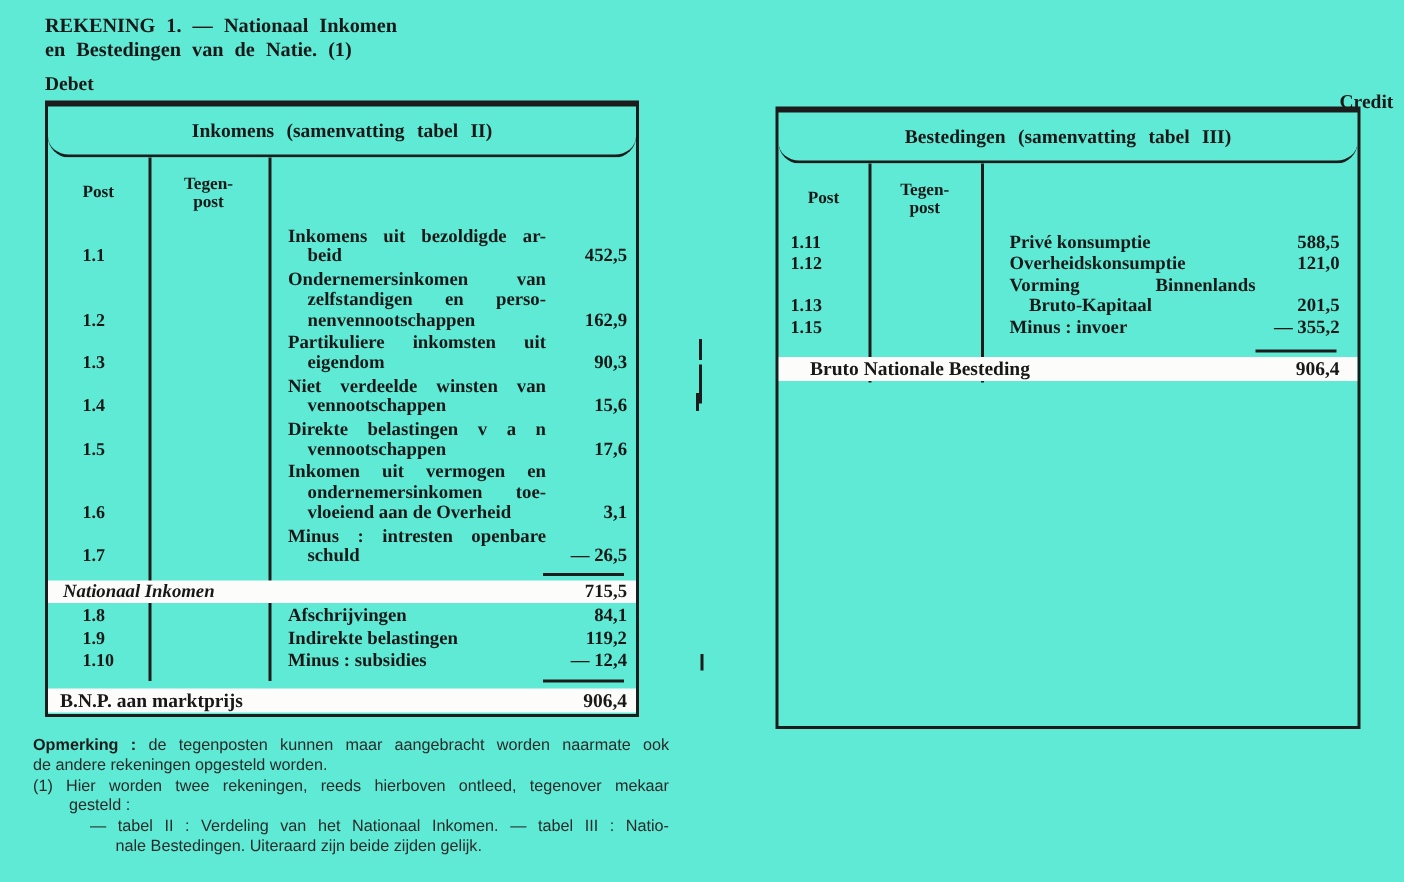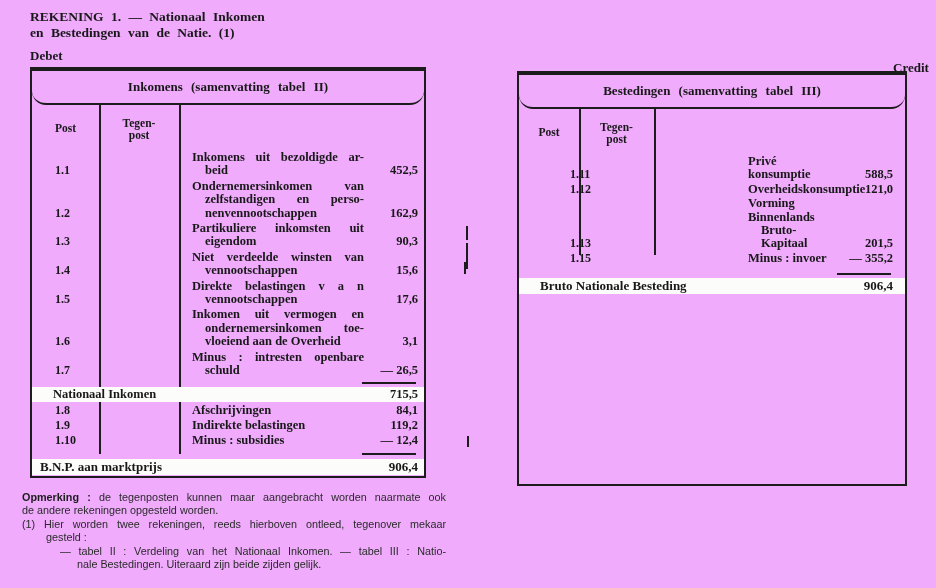--- a/index.html
+++ b/index.html
@@ -1,16 +1,16 @@
 <!DOCTYPE html>
 <html><head>
 <meta charset="utf-8">
 <style>
   html,body{margin:0;padding:0;background:#fff;}
-  .page{position:relative;width:936px;height:588px;background:#f0abfc;
+  .page{position:relative;width:936px;height:588px;background:#5eead4;
         font-family:"Liberation Serif","DejaVu Serif",serif;color:#181818;overflow:hidden;}
 
   
   .hdr{position:absolute;left:30px;top:9px;font-weight:700;font-size:13.5px;
        line-height:16px;word-spacing:4px;}
   .side-label{position:absolute;top:48px;font-weight:700;font-size:13px;}
   .debet-pos{left:30px;} .credit-pos{left:893px;margin-top:12px;}
 
   
   .acct{position:absolute;border:2px solid #1c1c1c;border-top-width:4px;
@@ -28,36 +28,36 @@
   .t-debet .ch-tegen{left:67px;width:80px;top:12px;}
   .t-credit .ch-post{left:0;width:60px;top:17px;}
   .t-credit .ch-tegen{left:60px;width:75px;top:12px;}
 
   
   .t-row{display:flex;align-items:flex-end;margin-bottom:2px;
          font-size:12.5px;font-weight:700;line-height:13.4px;}
   .t-credit .t-row{margin-bottom:1px;}
   .c-post{box-sizing:border-box;font-size:12px;}
   .t-debet .c-post{width:160px;padding-left:23px;}
-  .t-credit .c-post{width:186px;padding-left:8px;margin-left:43px;}
+  .t-credit .c-post{width:154px;padding-left:8px;}
   .c-desc{flex:1;min-width:0;}
   .dline{padding-left:0;}
   .dline.indent{padding-left:13px;}
   .dline:not(:last-child){text-align:justify;text-align-last:justify;font-family:Liberation Serif, serif;}
   .c-value{text-align:right;box-sizing:border-box;white-space:nowrap;}
   .t-debet .c-value{width:60px;padding-right:6px;}
   .t-credit .c-value{width:68px;padding-right:12px;}
 
   
   .sub-rule{width:54px;height:2px;background:#1c1c1c;margin:4px 8px 3px auto;}
   .t-credit .sub-rule{margin-top:8px;margin-right:14px;}
   .sum-row{display:flex;align-items:baseline;margin-bottom:1px;font-size:12.5px;
            font-weight:700;position:relative;background:#fcfcfa;}
   .sum-label{flex:1;}
-  .sub-label{padding-left:21px;}
+  .sub-label{padding-left:10px;font-style:italic;}
   .total-rule{width:54px;height:2px;background:#1c1c1c;margin:5px 8px 4px auto;}
   .total-row{font-size:13px;margin-top:1px;}
   .t-debet .total-label{padding-left:8px;}
   .t-credit .total-label{padding-left:21px;}
   .rows2-wrap{margin-top:2px;}
 
   
   .fnotes{position:absolute;left:22px;top:491px;width:424px;
           font-family:"Liberation Sans","DejaVu Sans",sans-serif;
           font-size:10.8px;line-height:13.4px;color:#2a2a2a;}

